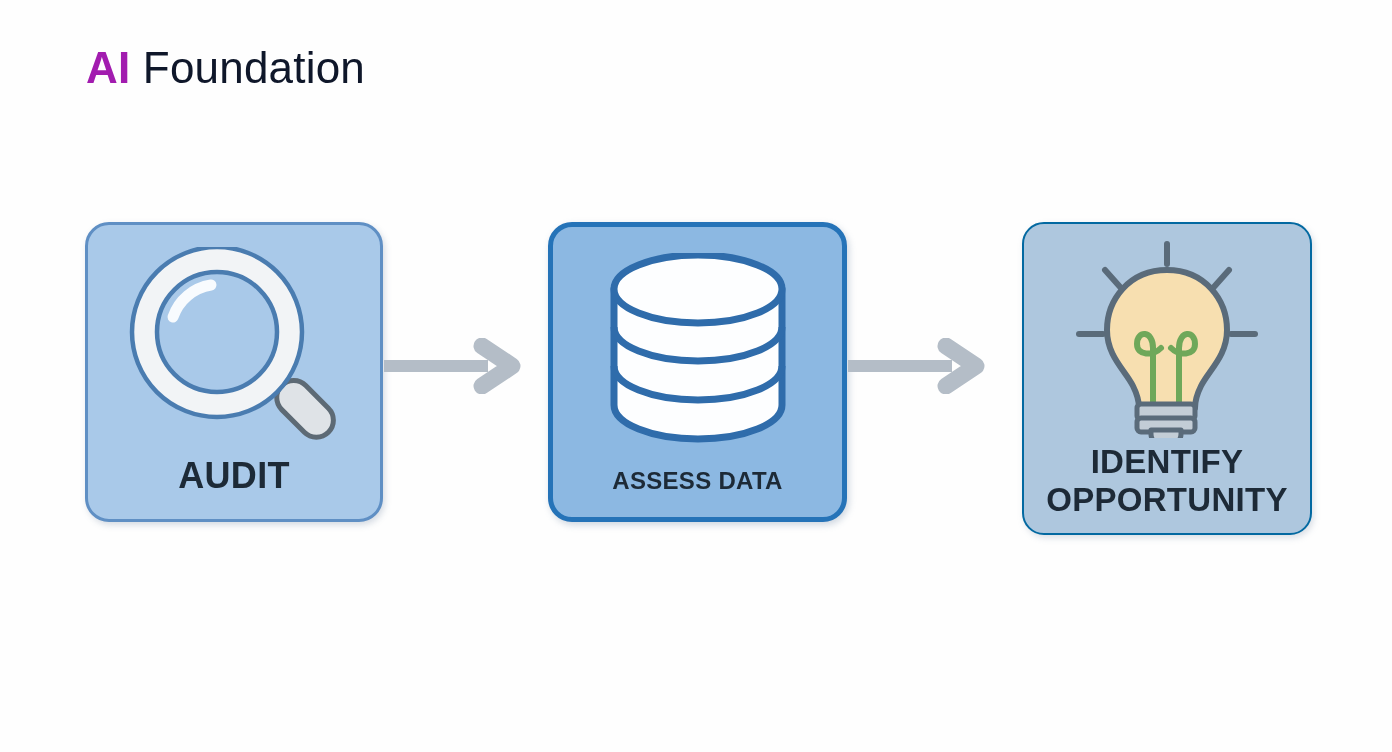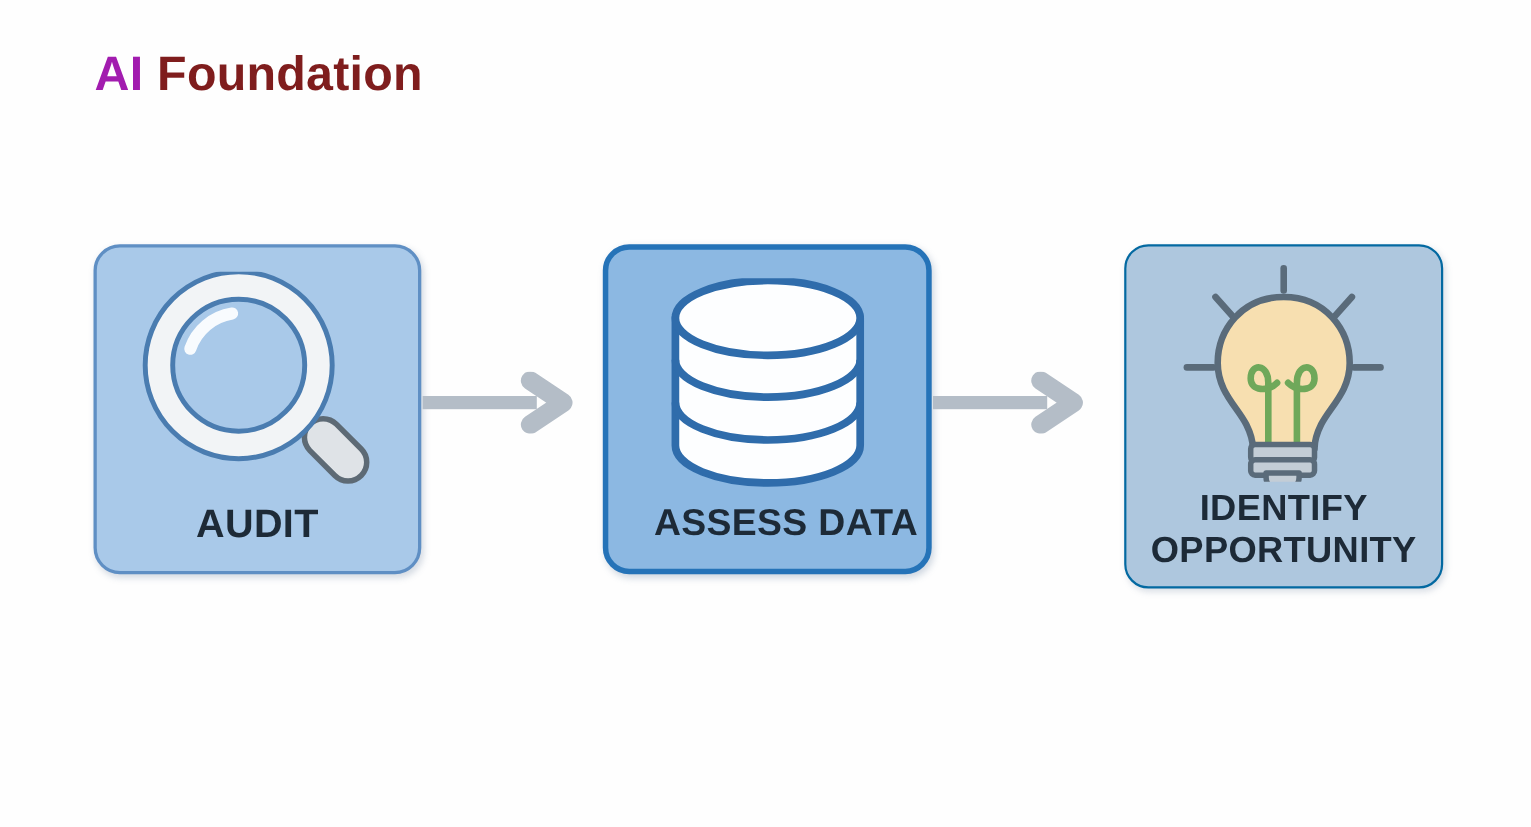--- a/index.html
+++ b/index.html
@@ -32,22 +32,22 @@
     line-height: 56px;
     letter-spacing: 0.2px;
     white-space: nowrap;
     user-select: none;
   }
   .title .ai {
     font-weight: bold;
     color: #a21caf;
   }
   .title .rest {
-    font-weight: 700;
-    color: #7f1d1d;
+    font-weight: 400;
+    color: #0f172a;
   }
 
   
   .flow {
     position: absolute;
     left: 0;
     top: 0;
     width: 1392px;
     height: 752px;
     padding-left: 40px;
@@ -107,22 +107,21 @@
     height: 300px;
     background: #8cb8e2;
     border: 5px solid #2573b8;
     box-shadow: 2px 3px 7px rgba(110,135,165,0.33);
   }
   #card-assess .icon-wrap {
     margin-top: 26px;
   }
   #card-assess .card-label {
     bottom: 22px;
-    font-size: 34px;
-    margin-left: 17px;
+    font-size: 24px;
   }
 
   
   #card-identify {
     left: 1022px;
     top: 222px;
     width: 290px;
     height: 313px;
     background: #aec7de;
     border: 2px solid #0369a1;

